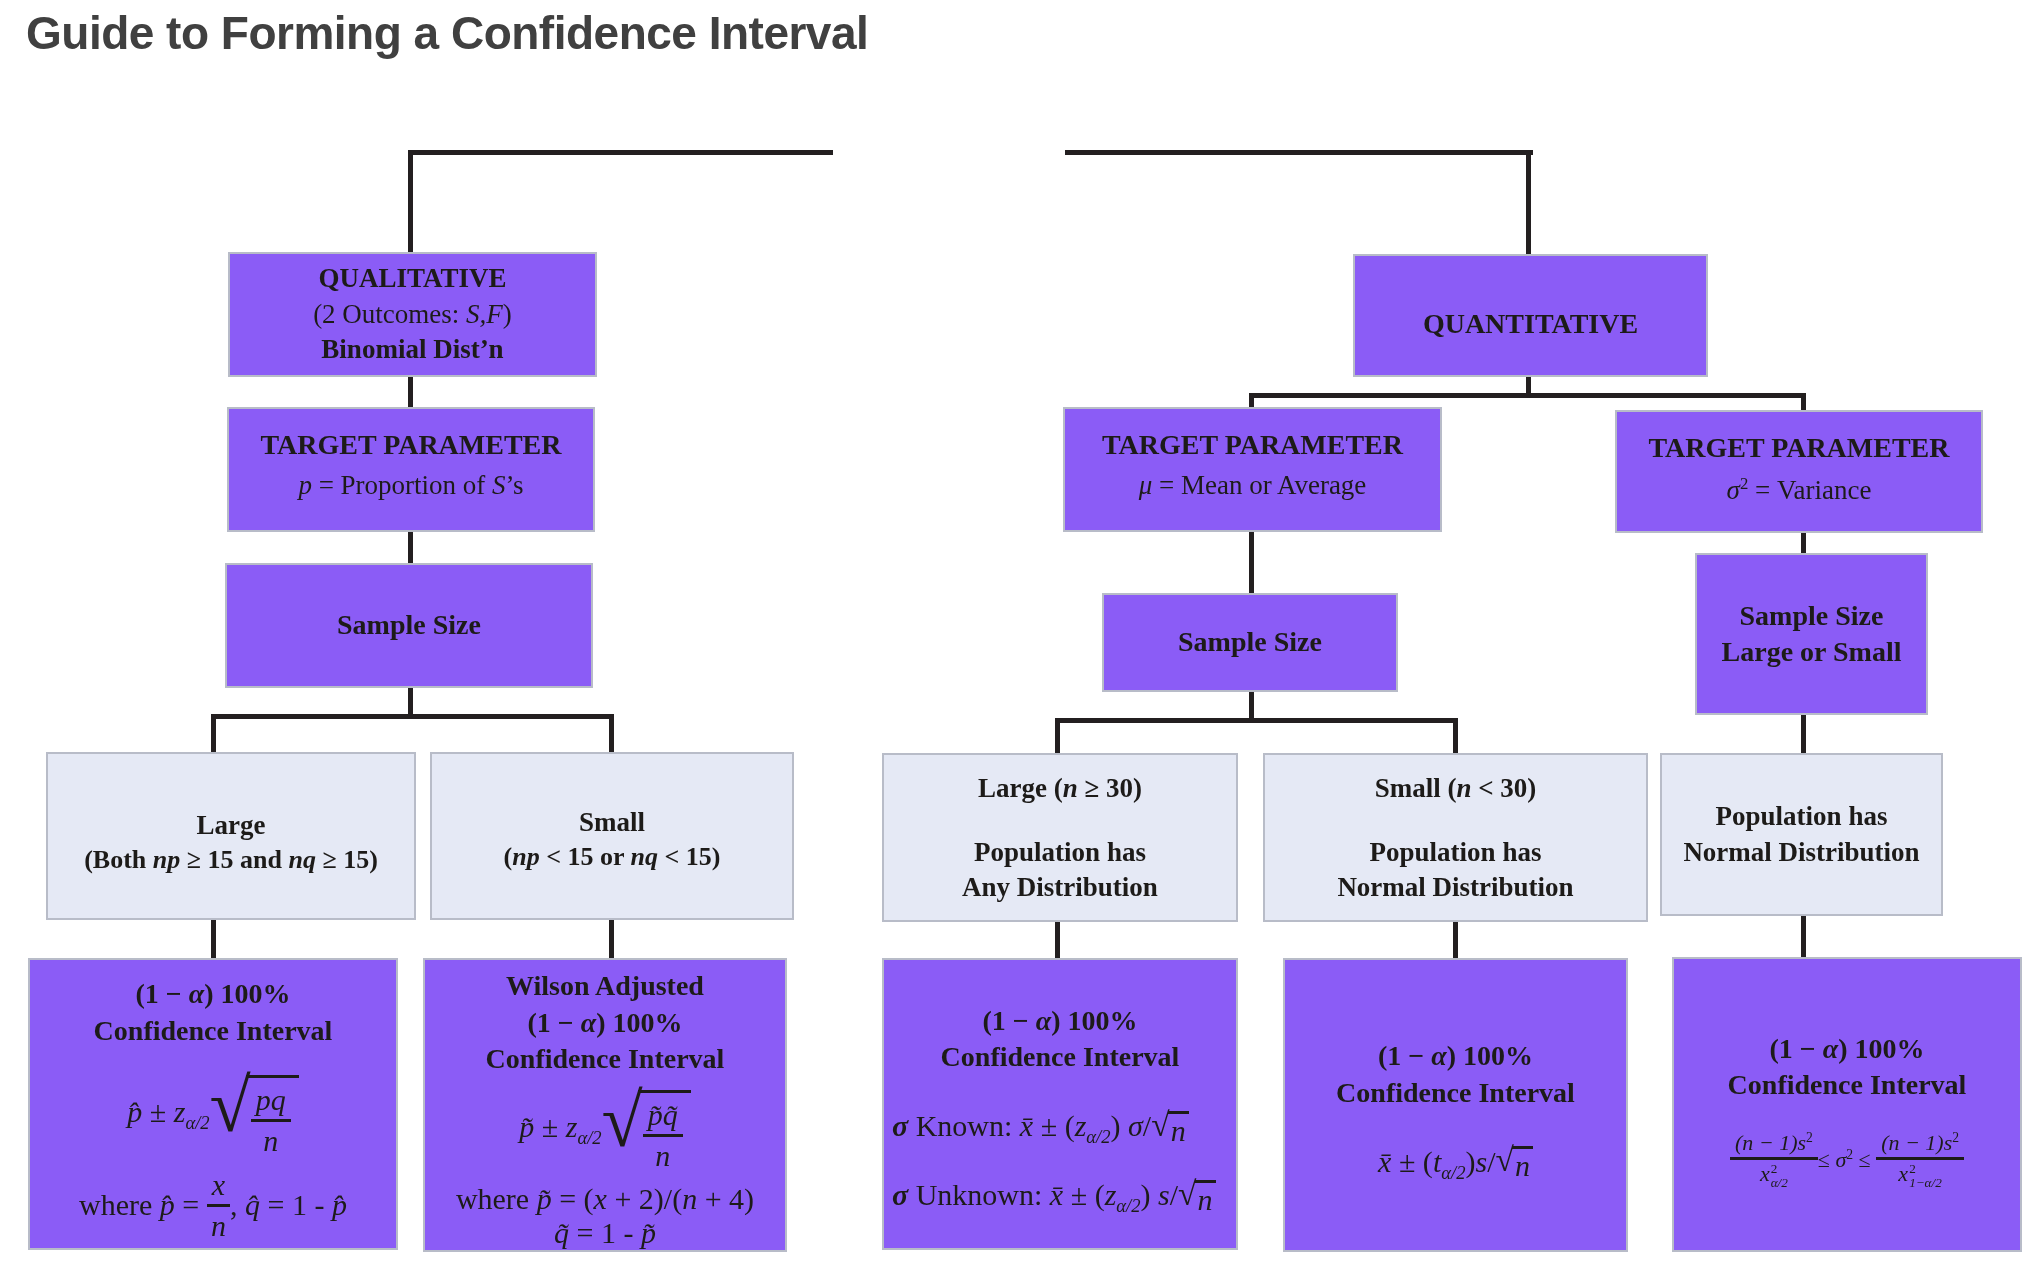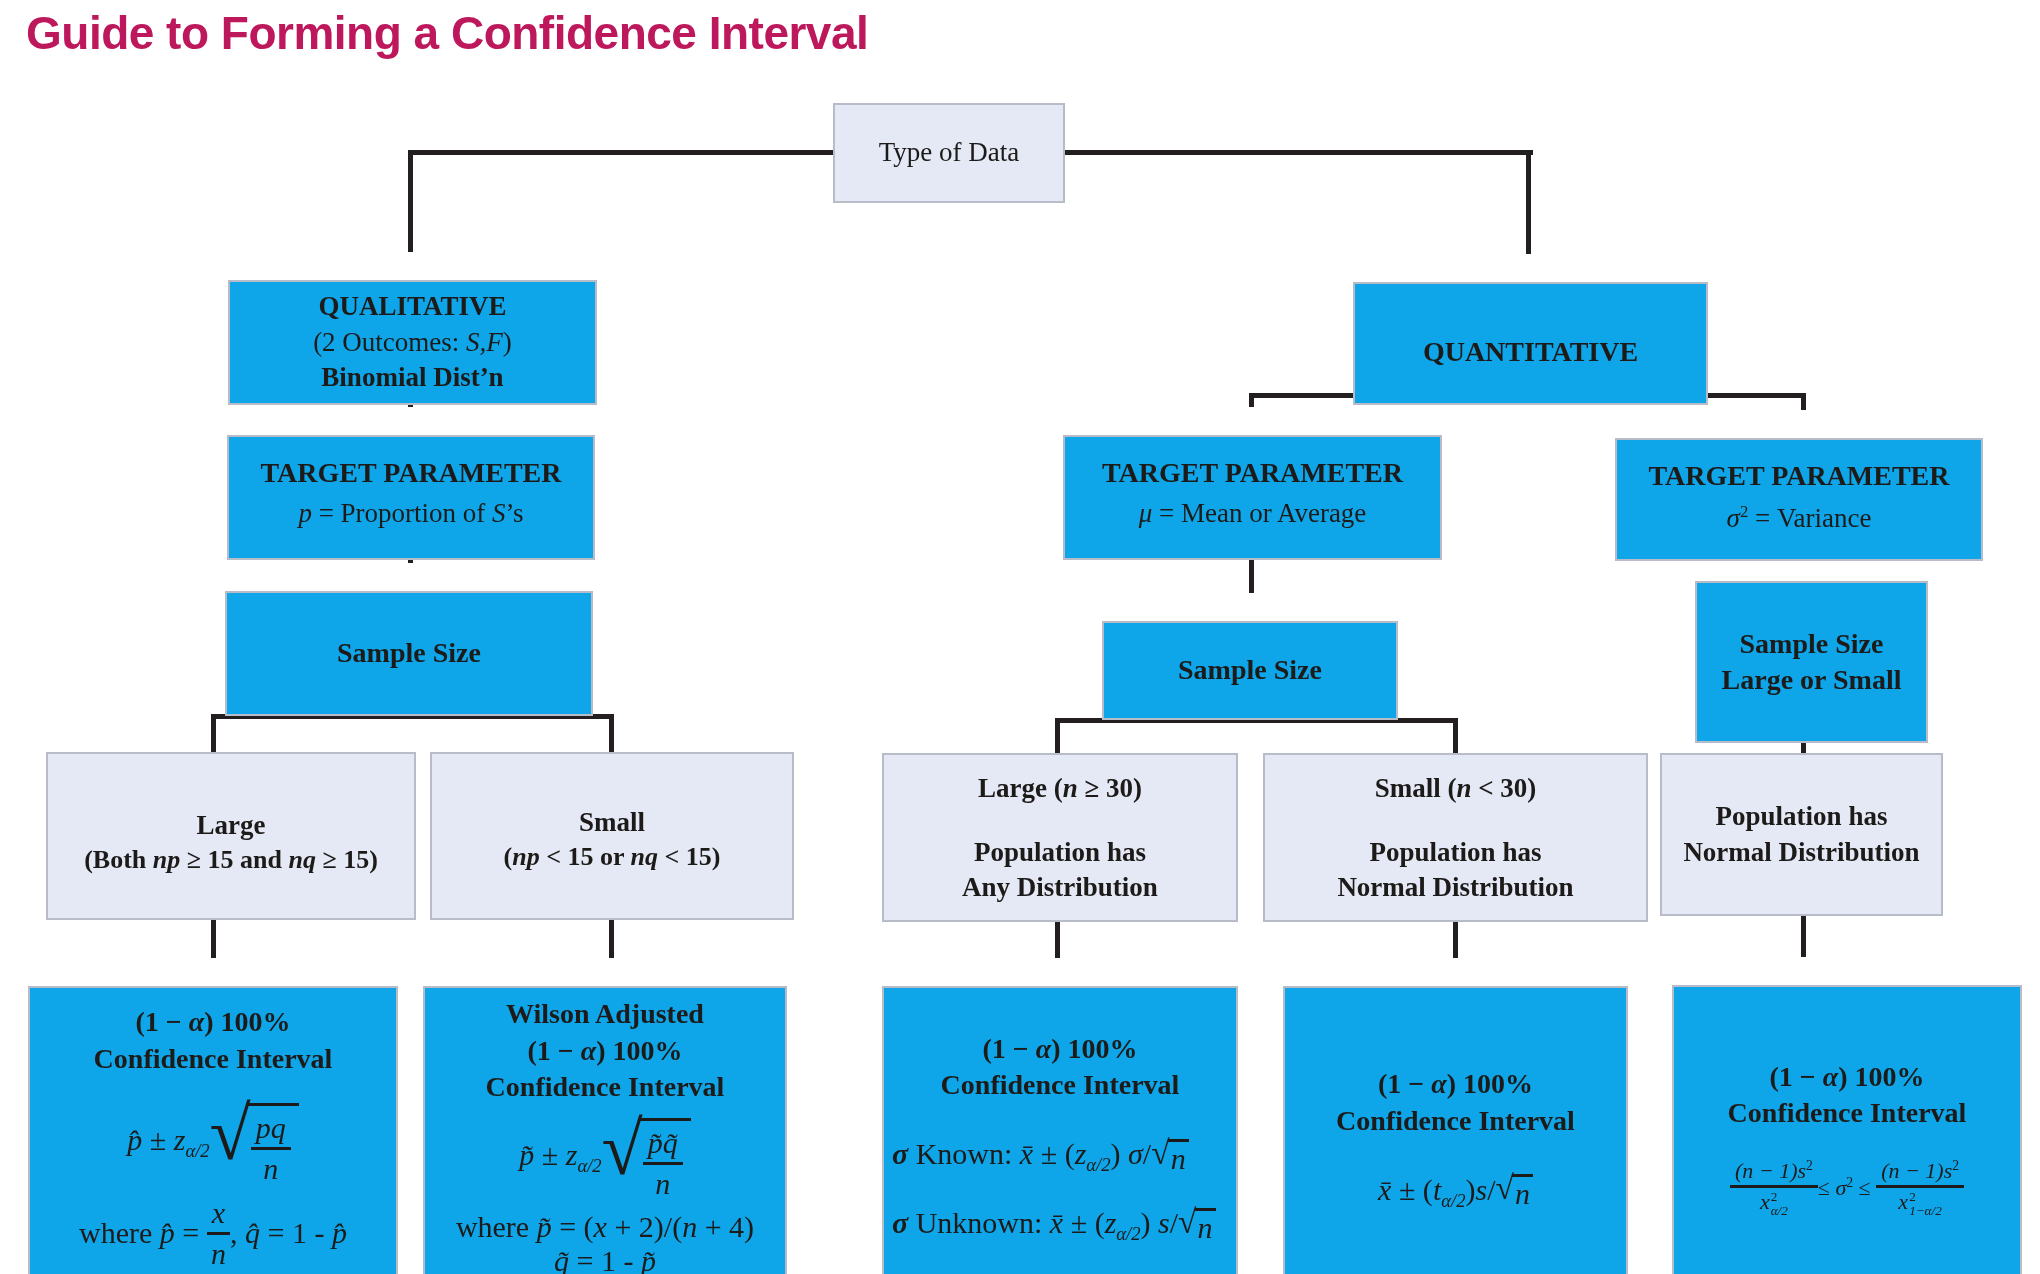--- a/index.html
+++ b/index.html
@@ -1,24 +1,24 @@
 <!DOCTYPE html>
 <html><head>
 <meta charset="utf-8">
 <style>
   html,body{margin:0;padding:0;background:#ffffff;}
   .canvas{position:relative;width:2040px;height:1274px;background:#ffffff;
           font-family:"Liberation Serif",serif;color:#1d1b19;overflow:hidden;}
   .title{position:absolute;left:26px;top:6px;
          font-family:"Liberation Sans",sans-serif;font-weight:bold;
-         font-size:46px;letter-spacing:-0.5px;color:#be185d;white-space:nowrap;}
+         font-size:46px;letter-spacing:-0.5px;color:#404040;white-space:nowrap;}
   .line{position:absolute;background:#231f20;}
   .box{position:absolute;box-sizing:border-box;border:2px solid #b8bcc8;
        display:flex;flex-direction:column;align-items:center;text-align:center;}
-  .cream{background:#0ea5e9;margin-top:28px;}
+  .cream{background:#8b5cf6;}
   .blue{background:#e5e9f5;}
   .cc{justify-content:center;}
   .sb{justify-content:space-between;padding:18px 6px 26px 6px;}
   .ta{justify-content:center;}
   .ln{line-height:1.32;font-size:27px;}
   .sm2{font-size:26px;}
   .b{font-weight:bold;}
   .it{font-style:italic;}
   .bi{font-weight:bold;font-style:italic;}
   .hd{font-size:28px;font-weight:bold;line-height:1.3;}
@@ -73,23 +73,20 @@
   <div class="line" style="left:1249px;top:692px;width:5px;height:28px"></div>
   <div class="line" style="left:1055px;top:718px;width:403px;height:5px"></div>
   <div class="line" style="left:1055px;top:718px;width:5px;height:35px"></div>
   <div class="line" style="left:1453px;top:718px;width:5px;height:35px"></div>
   <div class="line" style="left:1055px;top:922px;width:5px;height:36px"></div>
   <div class="line" style="left:1453px;top:922px;width:5px;height:36px"></div>
   <div class="line" style="left:1801px;top:533px;width:5px;height:20px"></div>
   <div class="line" style="left:1801px;top:715px;width:5px;height:38px"></div>
   <div class="line" style="left:1801px;top:916px;width:5px;height:41px"></div>
 
-  <div class="box blue cc" style="left:833px;top:103px;width:232px;height:100px">
-    <div class="ln">Type of Data</div>
-  </div>
 
   <div class="box cream cc" style="left:228px;top:252px;width:369px;height:125px">
     <div class="ln b">QUALITATIVE</div>
     <div class="ln"><span class="run">(2 Outcomes: </span><span class="it">S,F</span><span>)</span></div>
     <div class="ln b">Binomial Dist’n</div>
   </div>
 
   <div class="box cream sb" style="left:227px;top:407px;width:368px;height:125px">
     <div class="hd">TARGET PARAMETER</div>
     <div class="ln"><span class="it">p</span><span class="run"> = Proportion of </span><span class="it">S</span><span>’s</span></div>

